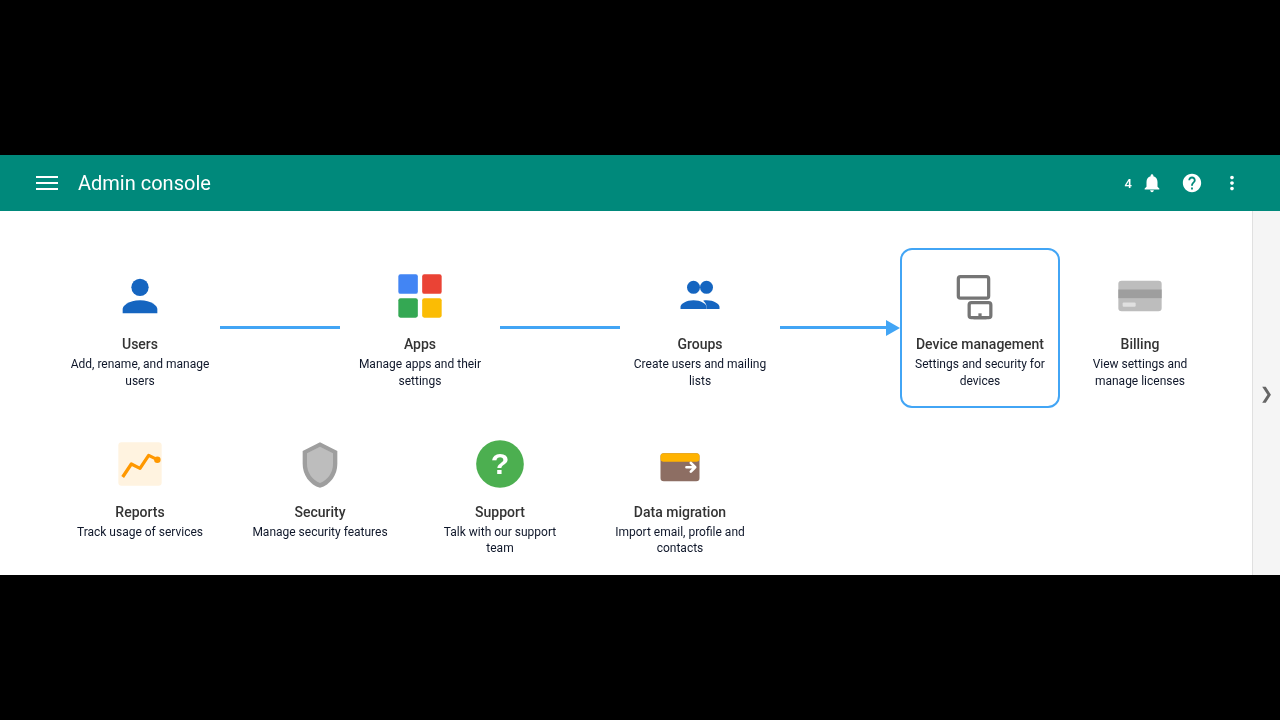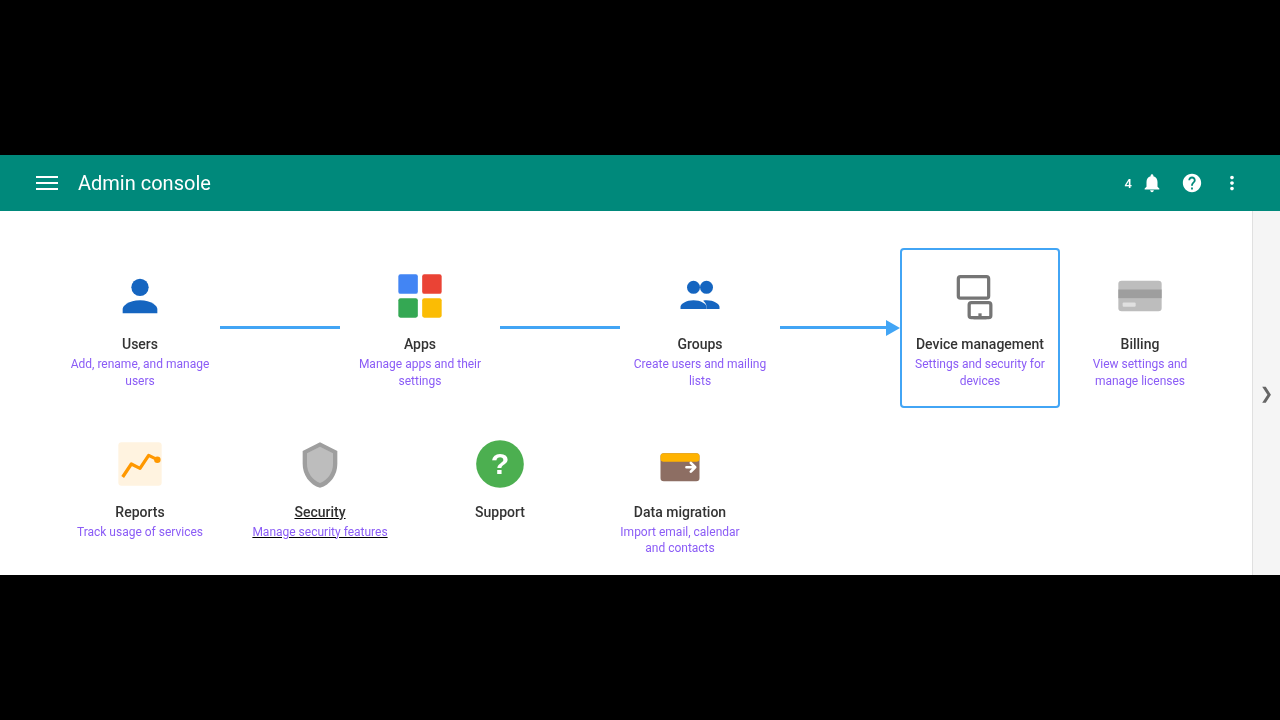--- a/index.html
+++ b/index.html
@@ -104,21 +104,21 @@
       width: 160px;
       padding: 16px 10px;
       cursor: pointer;
       position: relative;
       z-index: 1;
       background: #fff;
     }
 
     .card-item.highlighted {
       border: 2.5px solid #42a5f5;
-      border-radius: 4px;
+      border-radius: 12px;
       background: #fff;
     }
 
     .card-icon {
       width: 60px;
       height: 60px;
       display: flex;
       align-items: center;
       justify-content: center;
       margin-bottom: 10px;
@@ -126,21 +126,21 @@
 
     .card-title {
       font-size: 14px;
       font-weight: 500;
       color: #333;
       margin-bottom: 4px;
     }
 
     .card-desc {
       font-size: 12px;
-      color: #8b5cf6;
+      color: #0f172a;
       line-height: 1.4;
     }
 
     
     .side-panel {
       position: absolute;
       right: 0;
       top: 0;
       bottom: 0;
       width: 28px;
@@ -285,54 +285,55 @@
           <svg width="52" height="52" viewBox="0 0 48 48">
             <rect x="4" y="4" width="40" height="40" rx="3" fill="#fff3e0"></rect>
             <polyline points="8,36 16,24 24,28 32,16 40,20" fill="none" stroke="#ff9800" stroke-width="3" stroke-linejoin="round"></polyline>
             <circle cx="40" cy="20" r="3" fill="#ff9800"></circle>
           </svg>
         </div>
         <div class="card-title">Reports</div>
         <div class="card-desc">Track usage of services</div>
       </div>
 
-      <div class="card-item" style="width:160px;text-decoration:underline;">
+      <div class="card-item" style="width:160px;">
         <div class="card-icon">
 
           <svg width="52" height="52" viewBox="0 0 48 48">
             <path d="M24 4L8 12v12c0 10 6.5 19.3 16 22 9.5-2.7 16-12 16-22V12L24 4z" fill="#9e9e9e"></path>
             <path d="M24 8L12 14v10c0 8 5 15 12 17.5 7-2.5 12-9.5 12-17.5V14L24 8z" fill="#bdbdbd"></path>
           </svg>
         </div>
         <div class="card-title">Security</div>
         <div class="card-desc">Manage security features</div>
       </div>
 
       <div class="card-item" style="width:160px;">
         <div class="card-icon">
 
           <svg width="52" height="52" viewBox="0 0 48 48">
             <circle cx="24" cy="24" r="22" fill="#4caf50"></circle>
             <text x="24" y="33" text-anchor="middle" font-size="28" font-weight="bold" fill="white" font-family="Arial">?</text>
           </svg>
         </div>
         <div class="card-title">Support</div>
+        <div class="card-desc">Talk with our support team</div>
       </div>
 
       <div class="card-item" style="width:160px;">
         <div class="card-icon">
 
           <svg width="52" height="52" viewBox="0 0 48 48">
             <rect x="6" y="14" width="36" height="26" rx="3" fill="#8d6e63"></rect>
             <rect x="6" y="14" width="36" height="8" rx="3" fill="#ffb300"></rect>
             <path d="M30 27 L38 27 M34 23 L38 27 L34 31" fill="none" stroke="white" stroke-width="2.5" stroke-linecap="round" stroke-linejoin="round"></path>
           </svg>
         </div>
         <div class="card-title">Data migration</div>
-        <div class="card-desc">Import email, calendar and contacts</div>
+        <div class="card-desc">Import email, profile and contacts</div>
       </div>
 
     </div>
 
     <div class="side-panel">
       <span class="chevron-right">❯</span>
     </div>
 
   </div>
 </div>

